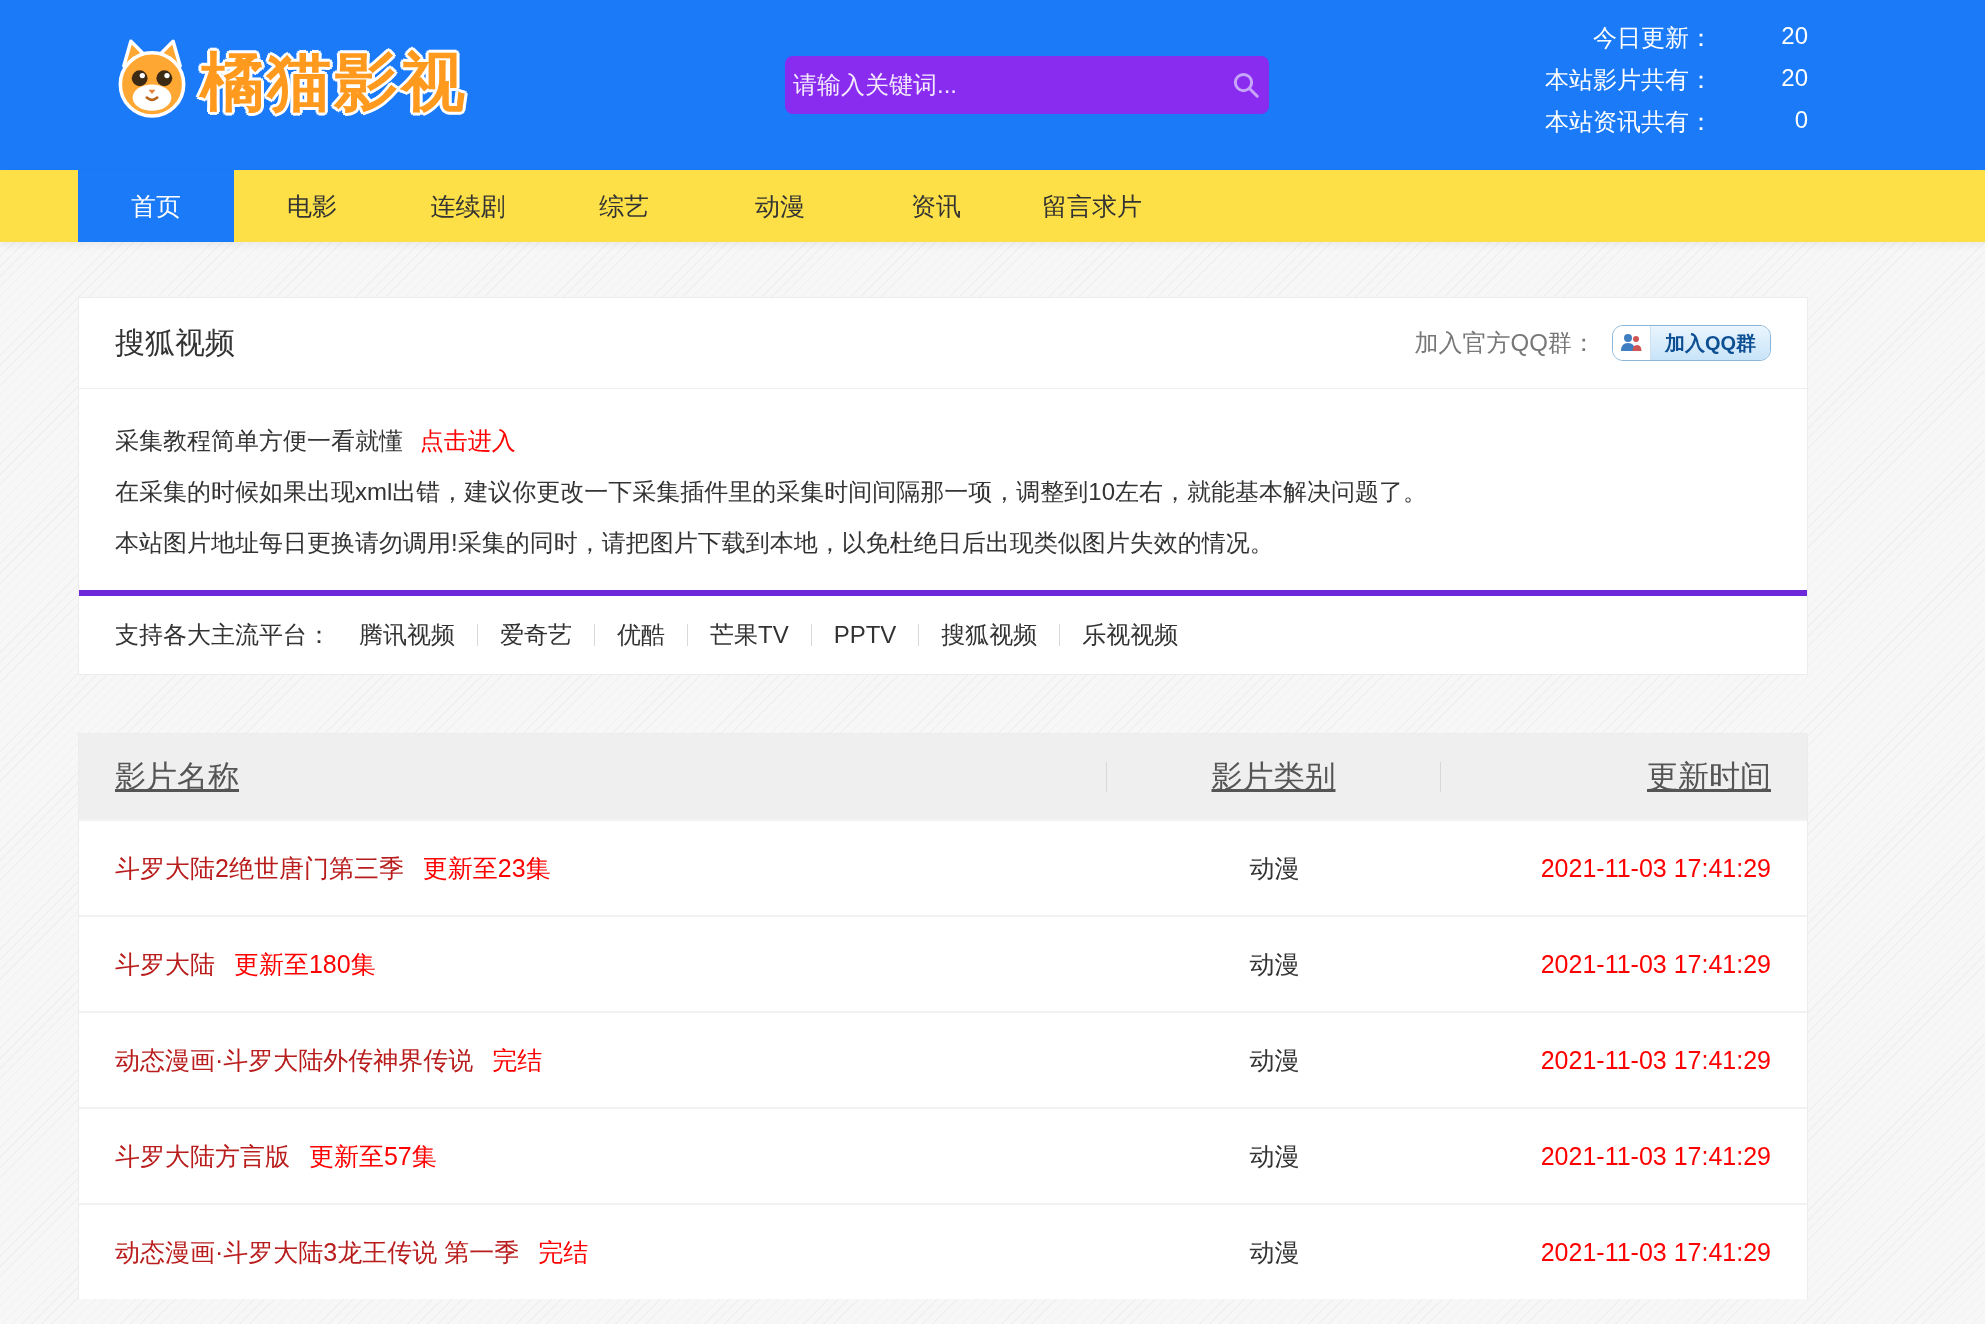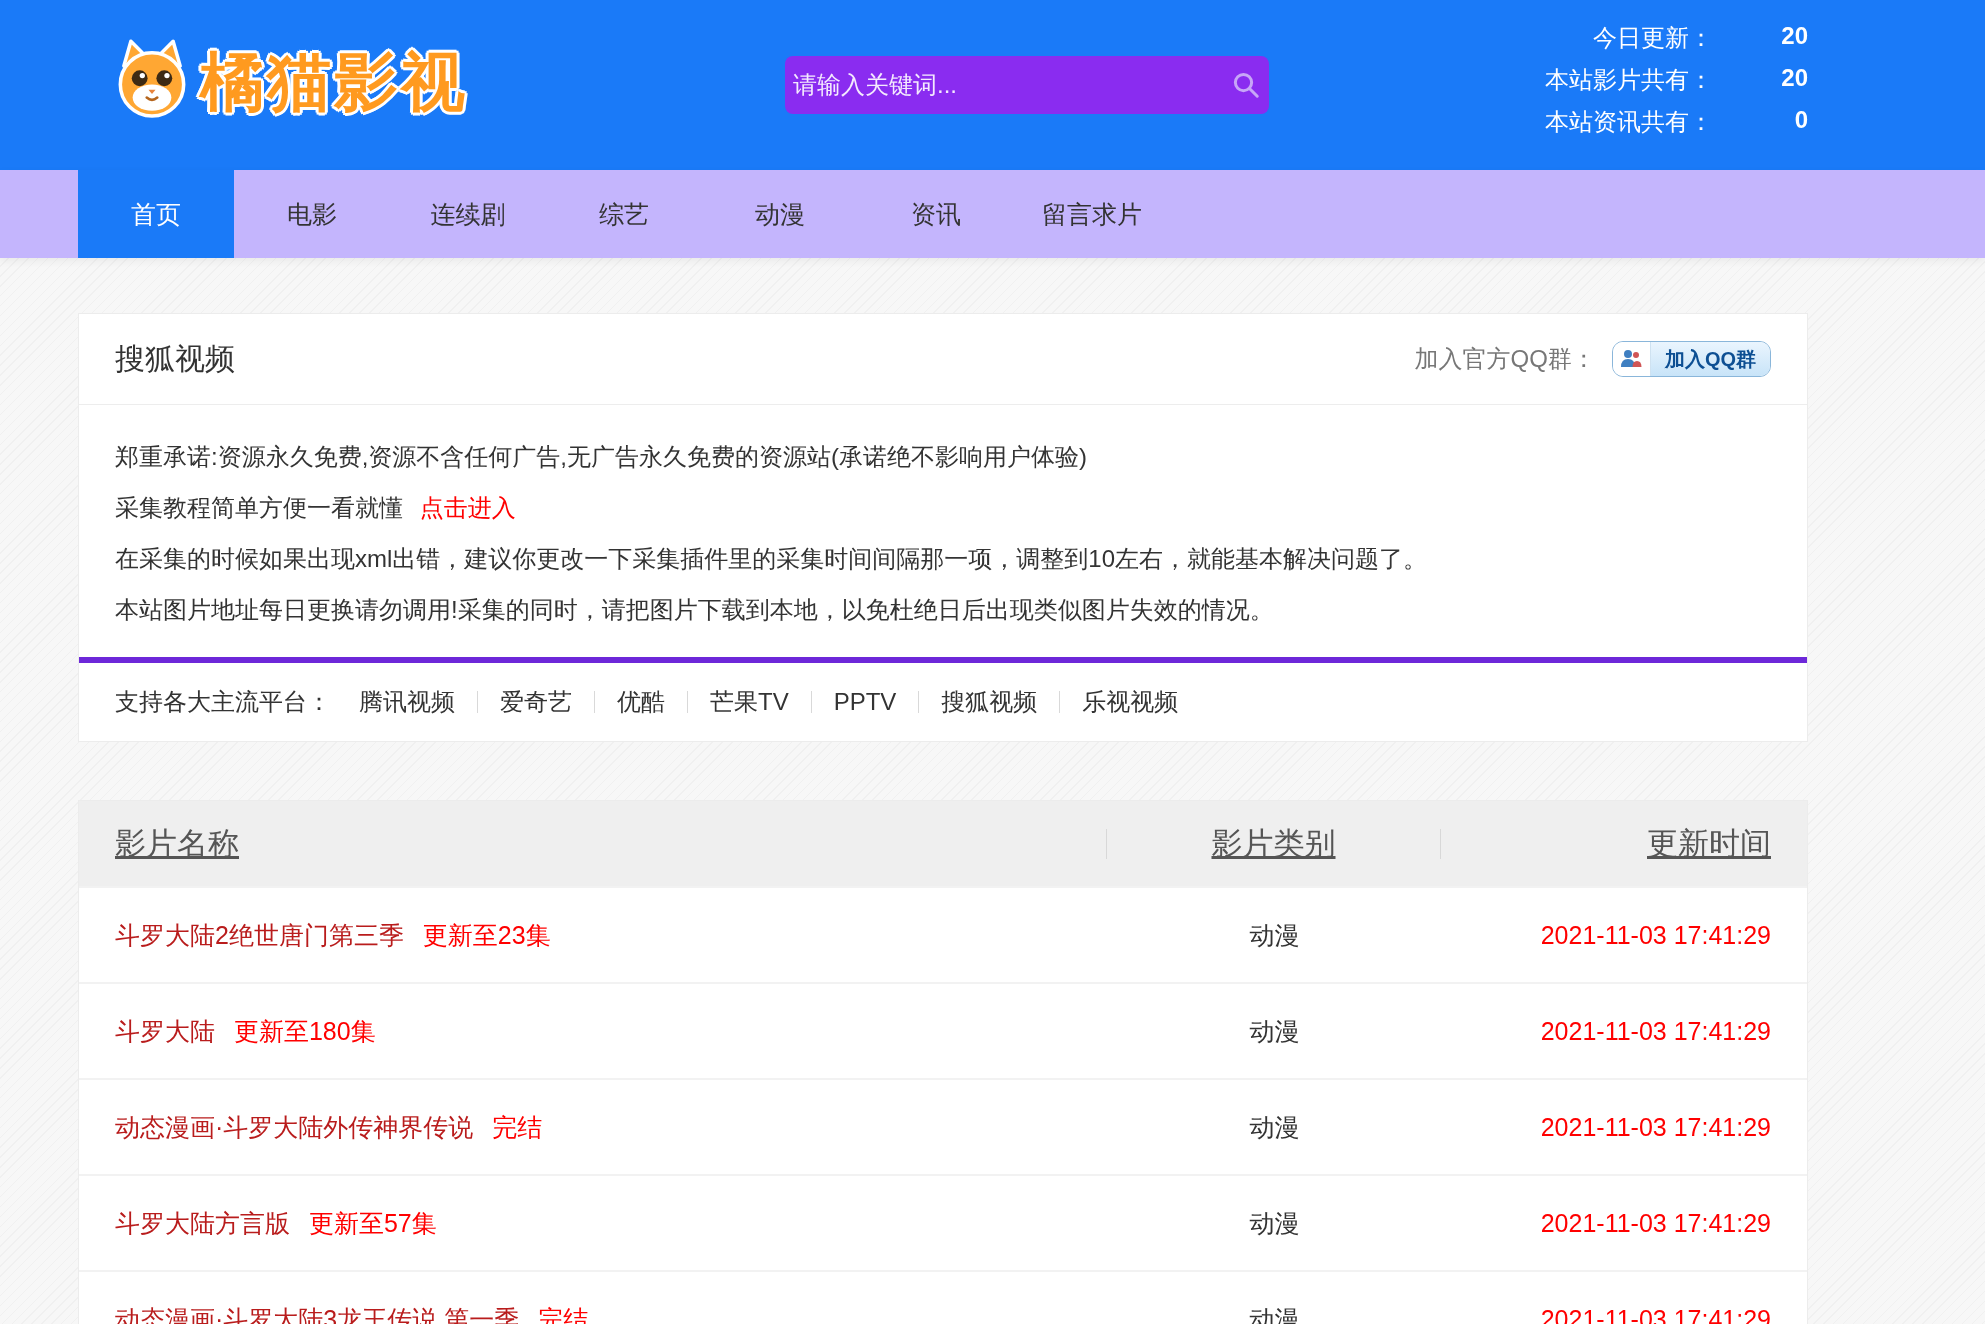--- a/index.html
+++ b/index.html
@@ -27,24 +27,24 @@
   }
   .search-box input {
     flex:1; background:transparent; border:none; outline:none;
     color:#fff; font-size:24px;
   }
   .search-box input::placeholder { color:rgba(255,255,255,.9); }
   .search-btn { background:none; border:none; cursor:pointer; display:flex; align-items:center; }
 
   .stats { position:absolute; right:0; top:22px; display:flex; flex-direction:column; gap:10px; color:#fff; font-size:24px; min-width:320px; }
   .stat-row { display:flex; justify-content:flex-end; }
-  .stat-value { min-width:95px; text-align:right;font-weight:bold; }
-
-  
-  .site-nav { height:88px; background:#c4b5fd; box-shadow:0 3px 8px rgba(0,0,0,.06); position:relative; z-index:2; }
+  .stat-value { min-width:95px; text-align:right; }
+
+  
+  .site-nav { height:72px; background:#fde047; box-shadow:0 3px 8px rgba(0,0,0,.06); position:relative; z-index:2; }
   .nav-inner { width:1730px; margin-left:78px; display:flex; height:100%; }
   .nav-item { width:156px; display:flex; align-items:center; justify-content:center; font-size:25px; color:#333; cursor:pointer; }
   .nav-item.active { background:#1a7af8; color:#fff; }
 
   
   .container { width:1730px; margin-left:78px; }
   .card { background:#fff; border:1px solid #ececec; }
 
   .notice-card { margin-top:55px; }
   .notice-head { height:91px; display:flex; align-items:center; justify-content:space-between; padding:0 36px; border-bottom:1px solid #ededed; }
@@ -155,21 +155,20 @@
               <circle cx="17" cy="8" r="3" fill="#d05555"></circle>
               <path d="M13.5 20 q0-6 4.5-6 q4.5 0 4.5 6 z" fill="#d05555"></path>
             </svg>
           </span>
           <span class="txt">加入QQ群</span>
         </a>
       </div>
     </div>
 
     <div class="notice-body">
-      <p>郑重承诺:资源永久免费,资源不含任何广告,无广告永久免费的资源站(承诺绝不影响用户体验)</p>
       <p>
         <span>采集教程简单方便一看就懂</span>
         <a class="red tutorial-link">点击进入</a>
       </p>
       <p>在采集的时候如果出现xml出错，建议你更改一下采集插件里的采集时间间隔那一项，调整到10左右，就能基本解决问题了。</p>
       <p>本站图片地址每日更换请勿调用!采集的同时，请把图片下载到本地，以免杜绝日后出现类似图片失效的情况。</p>
     </div>
 
     <div class="platform-row">
       <span class="platform-label">支持各大主流平台：</span>

